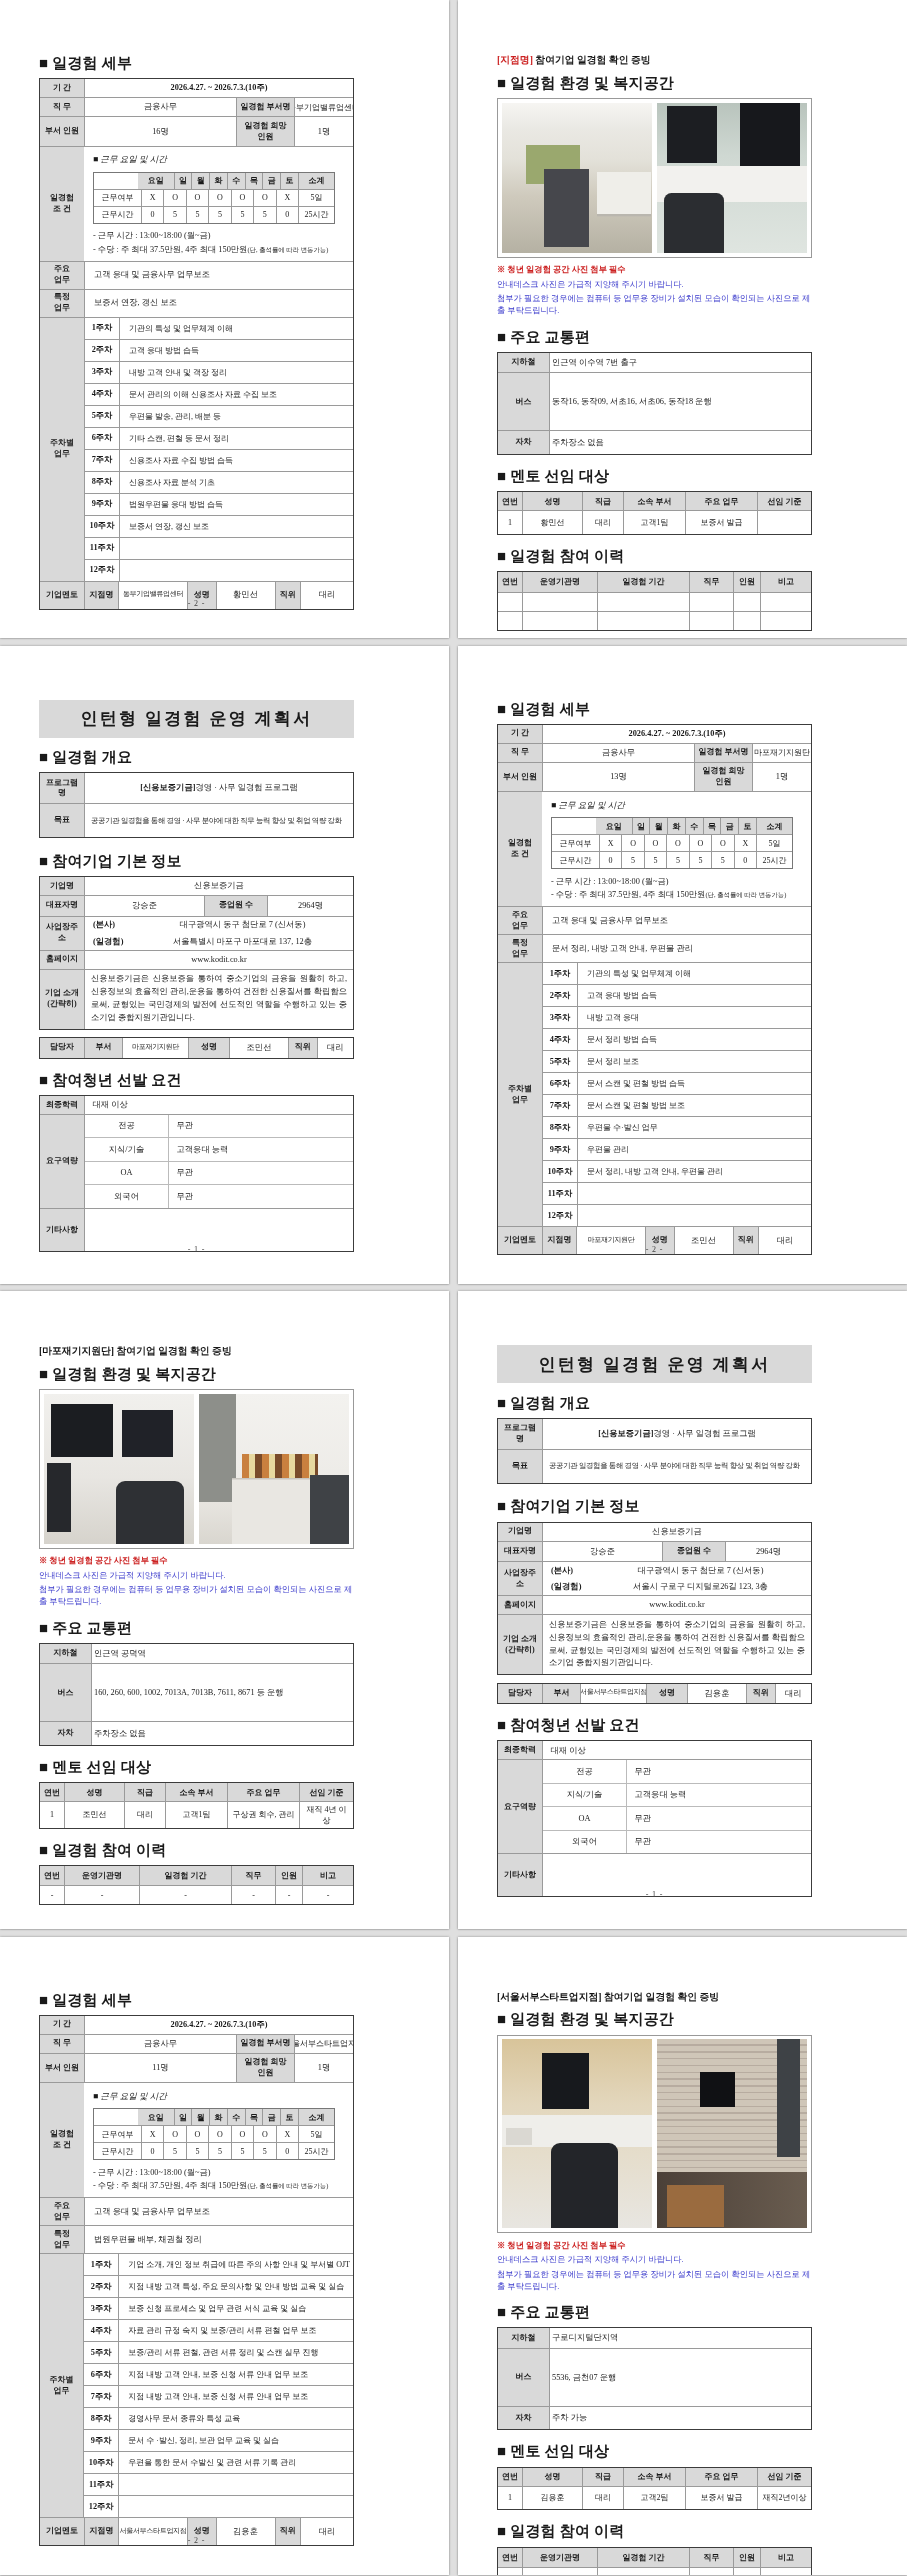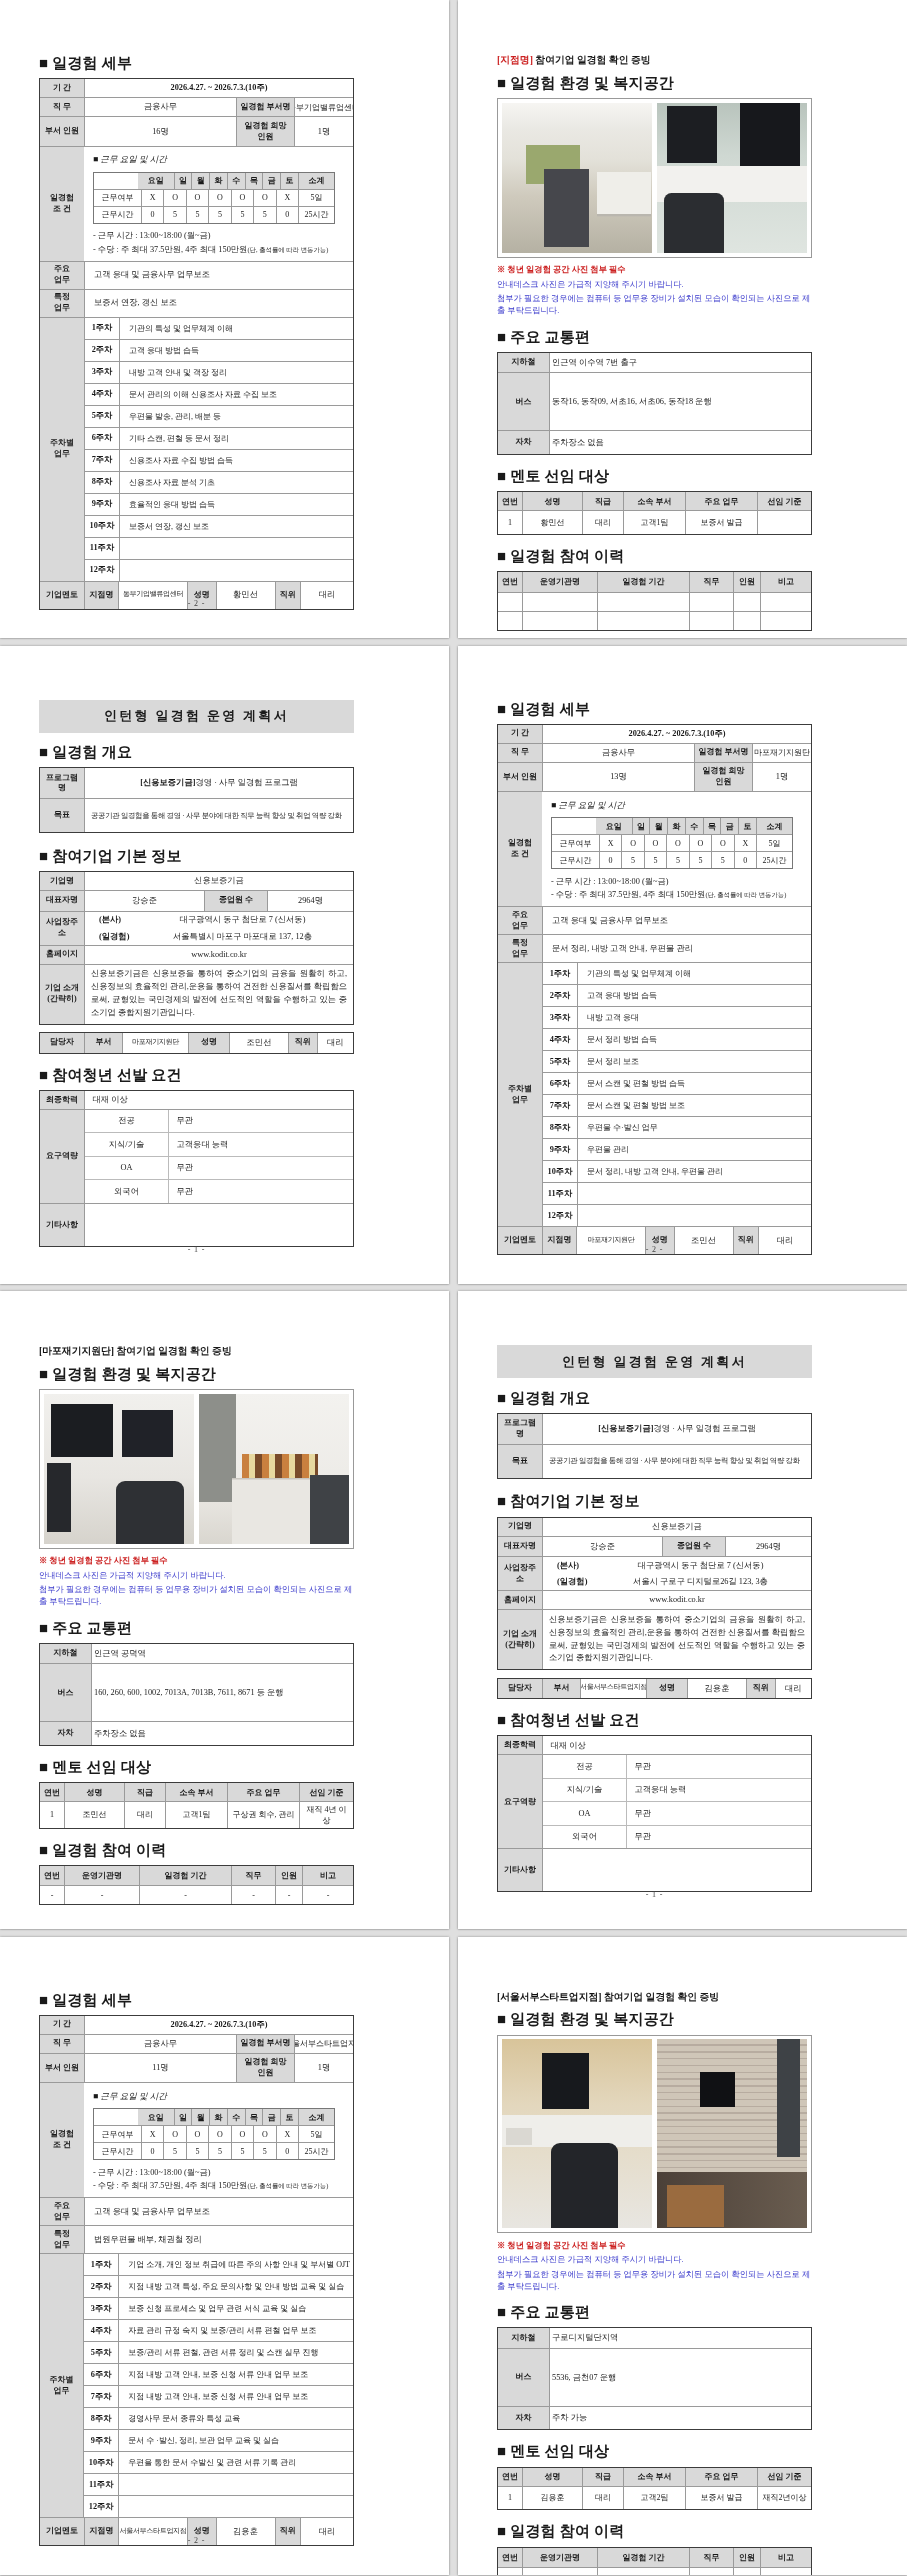--- a/index.html
+++ b/index.html
@@ -56,25 +56,25 @@
   .wrow > :nth-child(9){width:36px; flex:none}
   .th { background:#d9d9d9; font-weight:bold; }
   .cnote { font-size:8.3px; margin:2.3px 0 0 0; }
   .tiny { font-size:6.4px; }
   .weeks { flex:1; border-left:0.8px solid #9a9a9a; }
   .wkrow { display:flex; border-top:0.8px solid #9a9a9a; min-height:21px; }
   .weeks > :first-child { border-top:none; }
   .wklab { width:34px; justify-content:center; font-weight:bold; border-left:none; }
   .wktask { border-left:0.8px solid #9a9a9a; white-space:nowrap; font-size:8px; }
   
-  .doctitle { width:315px; background:#d9d9d9; text-align:center; font-size:13px; font-weight:bold;
+  .doctitle { width:315px; background:#d9d9d9; text-align:center; font-size:17px; font-weight:bold;
               padding:7.5px 0; letter-spacing:2.3px; box-sizing:border-box; margin:0 0 10.5px 0; }
   .addrcell { flex:1; border-left:0.8px solid #9a9a9a; }
   .addrline { display:flex; min-height:16.5px; align-items:center; font-size:8.3px; }
-  .addrsub { width:47px; font-weight:bold; padding-left:14px; box-sizing:border-box; }
+  .addrsub { width:47px; font-weight:bold; padding-left:8px; box-sizing:border-box; }
   .addrtext { flex:1; text-align:center; overflow:hidden; white-space:nowrap; }
   .introv { display:block; padding:3.8px 6px; font-size:8.3px; line-height:1.55; text-align:justify; }
   .goalv { font-size:7.4px; letter-spacing:-0.3px; white-space:nowrap; }
   .reqs { flex:1; border-left:0.8px solid #9a9a9a; }
   .reqrow { display:flex; border-top:0.8px solid #bbb; min-height:22.5px; }
   .reqs > :first-child { border-top:none; }
   .reqk { width:83px; justify-content:center; border-left:none; }
   .reqv { flex:1; border-left:0.8px solid #bbb; padding-left:7.5px; }
   
   .etitle { font-size:9.8px; font-weight:bold; margin:0 0 6.8px 0; }
@@ -253,21 +253,21 @@
                 <div class="wkrow">
           <div class="tc wklab">7주차</div>
           <div class="tc grow pl12 wktask">신용조사 자료 수집 방법 습득</div>
         </div>
                 <div class="wkrow">
           <div class="tc wklab">8주차</div>
           <div class="tc grow pl12 wktask">신용조사 자료 분석 기초</div>
         </div>
                 <div class="wkrow">
           <div class="tc wklab">9주차</div>
-          <div class="tc grow pl12 wktask">효율적인 응대 방법 습득</div>
+          <div class="tc grow pl12 wktask">법원우편물 응대 방법 습득</div>
         </div>
                 <div class="wkrow">
           <div class="tc wklab">10주차</div>
           <div class="tc grow pl12 wktask">보증서 연장, 갱신 보조</div>
         </div>
                 <div class="wkrow">
           <div class="tc wklab">11주차</div>
           <div class="tc grow pl12 wktask"></div>
         </div>
                 <div class="wkrow">

